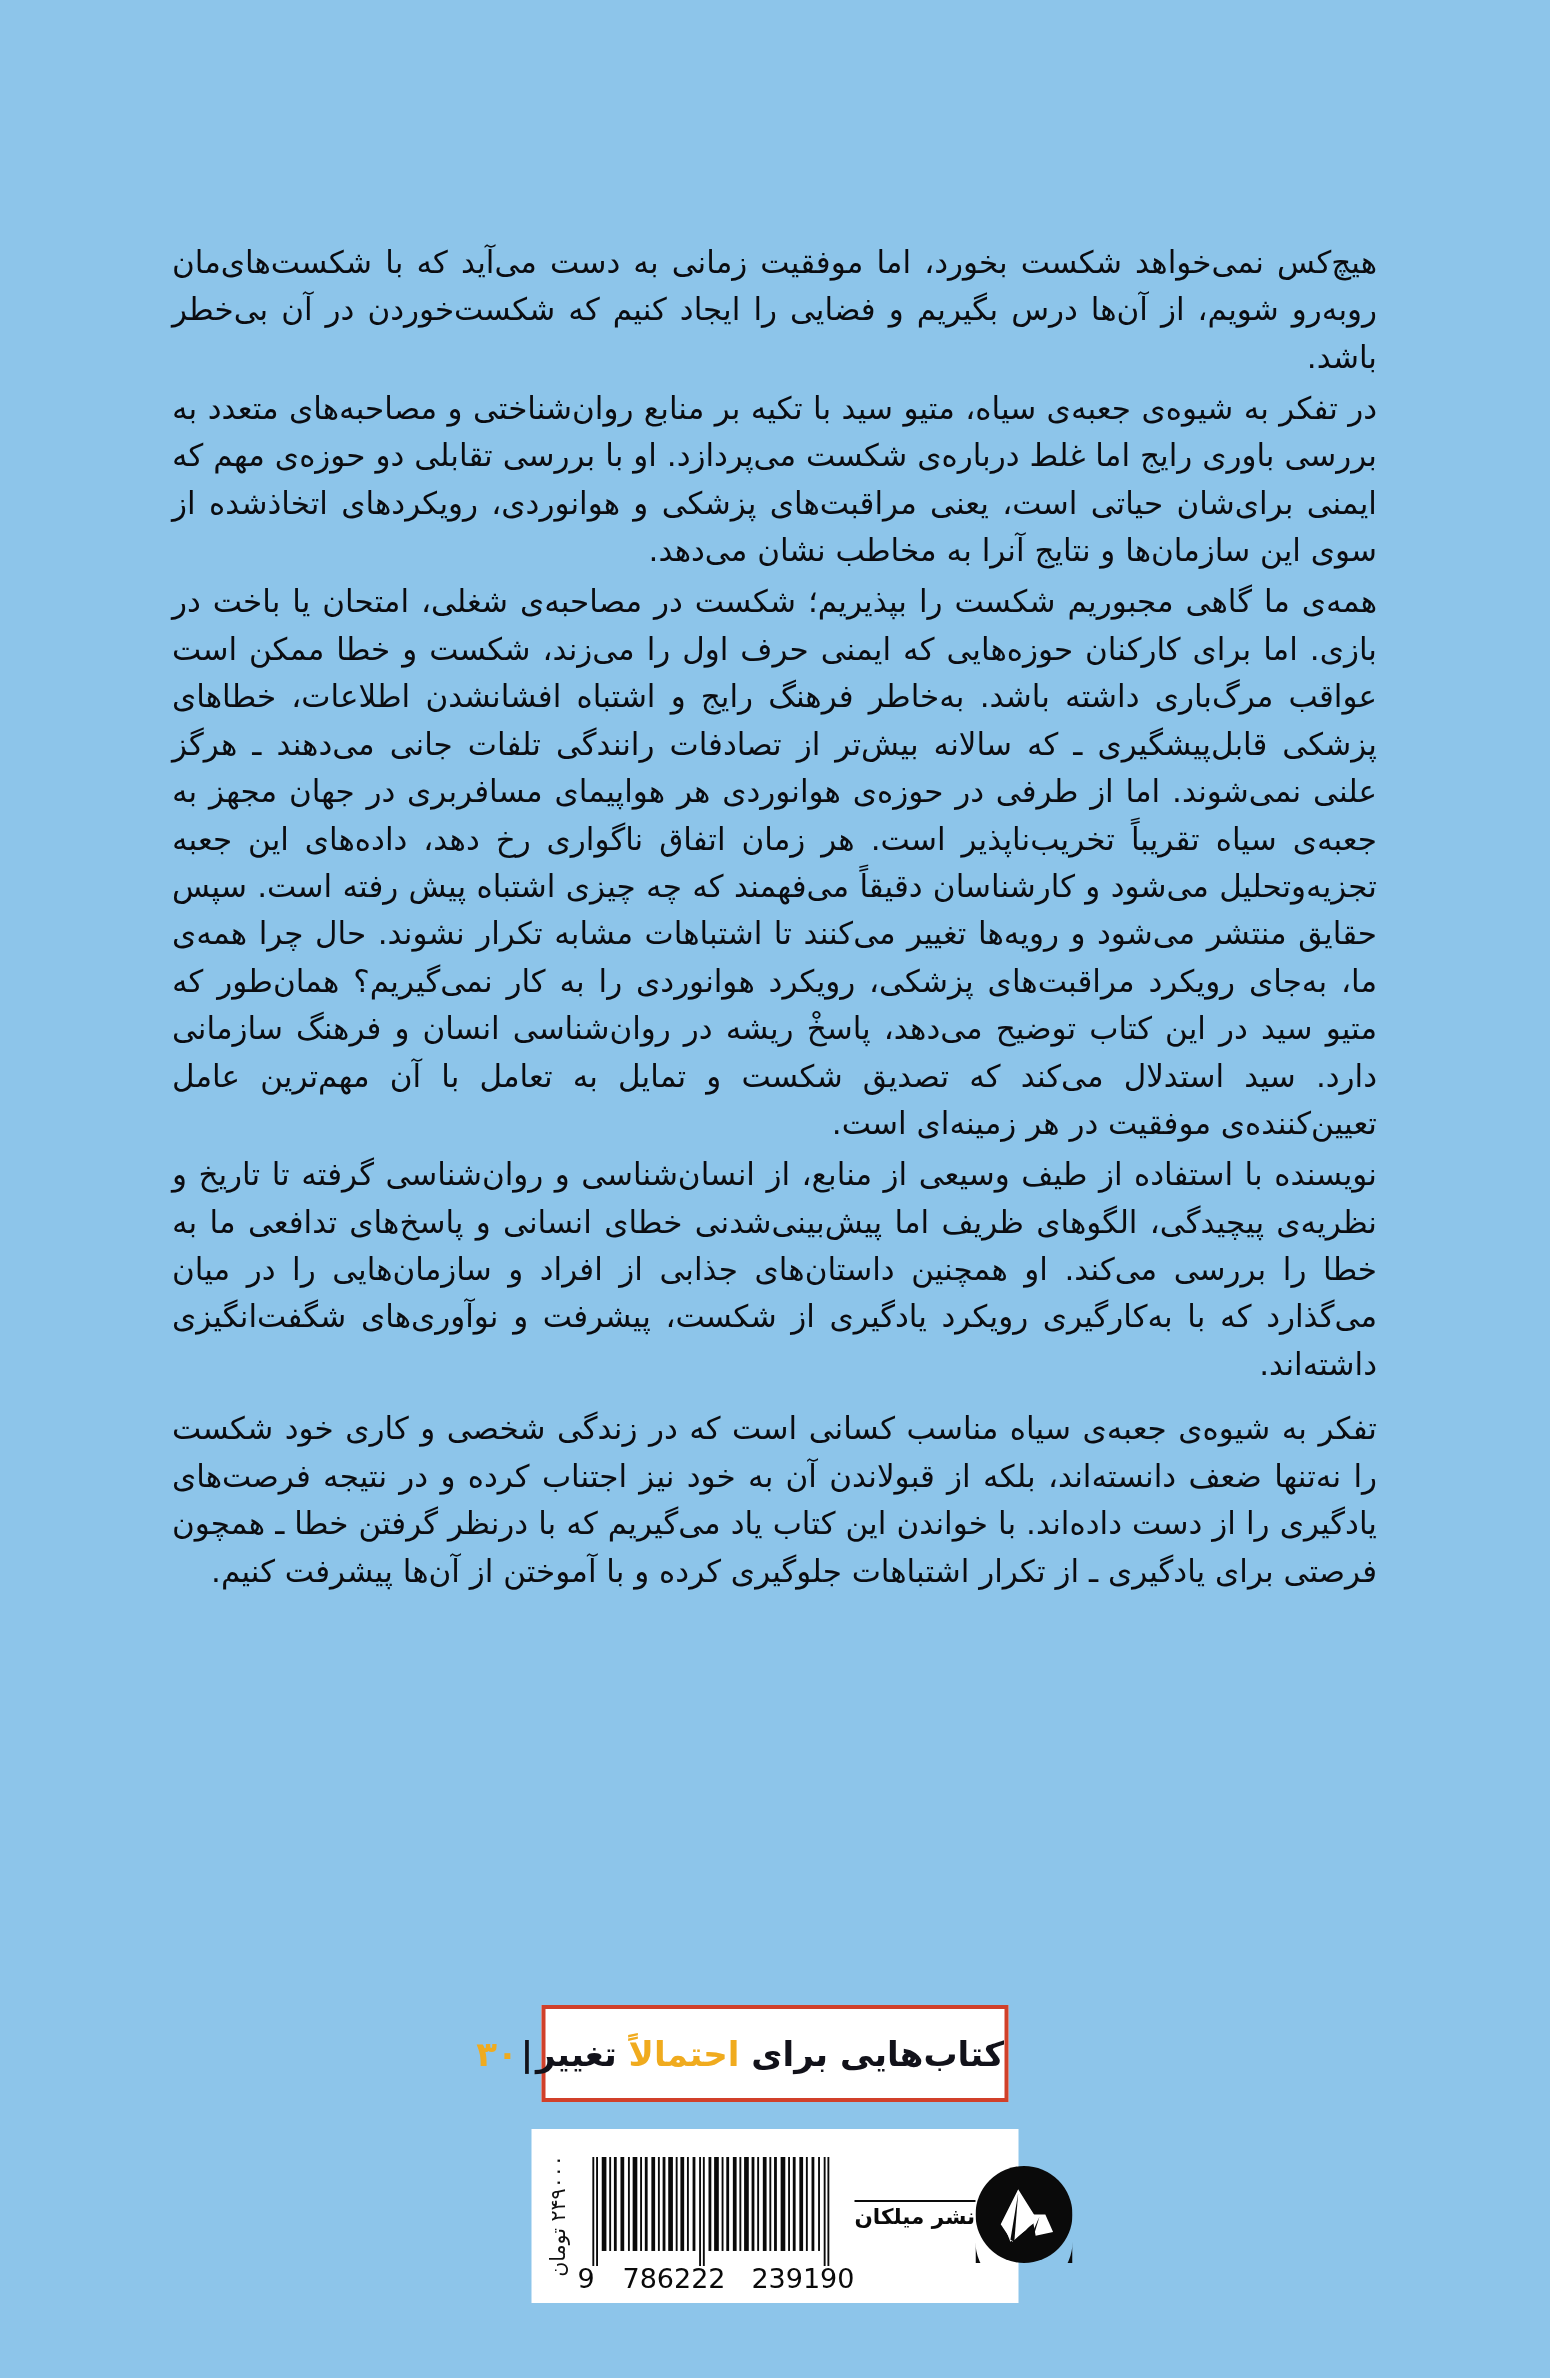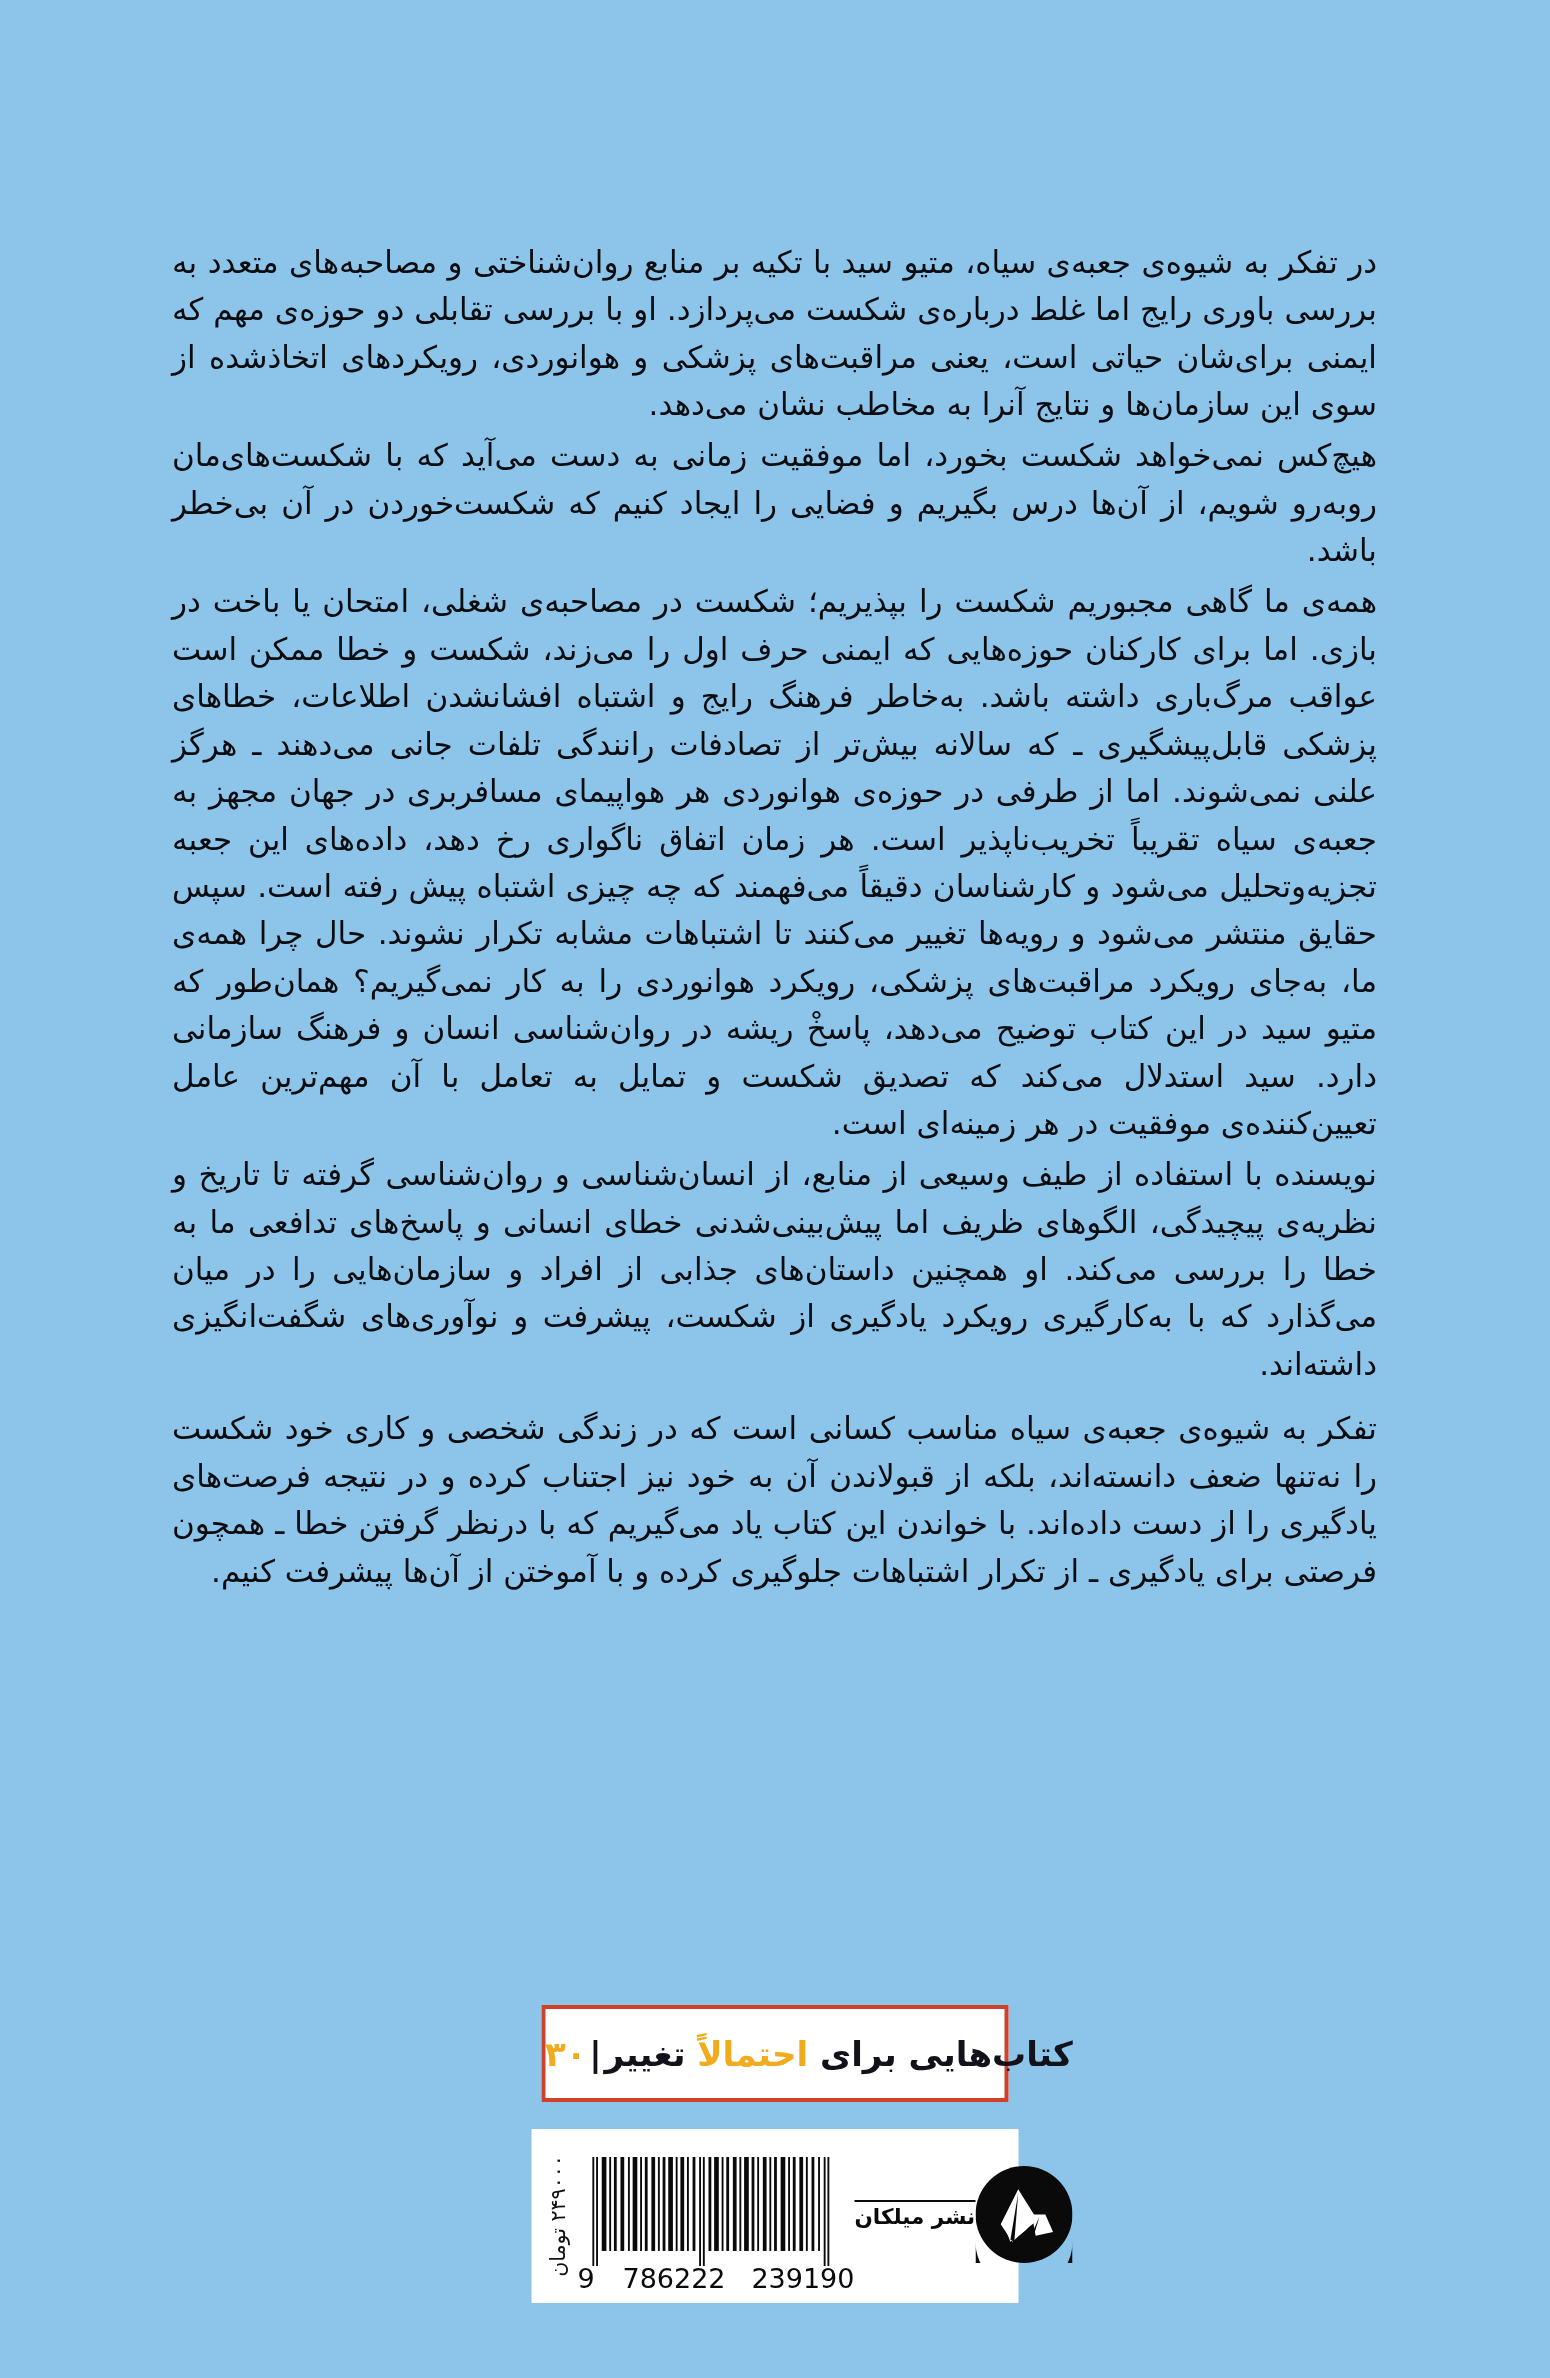--- a/index.html
+++ b/index.html
@@ -44,21 +44,21 @@
     top: 2005px;
     left: 50%;
     transform: translateX(-50%);
     width: 467px;
     height: 97px;
     background: #ffffff;
     border: 4.7px solid #d1402a;
     box-sizing: border-box;
     display: flex;
     align-items: center;
-    justify-content: flex-end;
+    justify-content: flex-start;
     direction: rtl;
   }
   .series-badge .series-text {
     font-size: 34px;
     font-weight: bold;
     color: #12121a;
     white-space: nowrap;
     letter-spacing: 0px;
     line-height: 1;
   }
@@ -153,22 +153,22 @@
     margin-top: 0.9px;
     white-space: nowrap;
   }
 </style>
 </head>
 <body>
 
 <div class="page">
 
   <div class="blurb">
+    <p>هیچ‌کس نمی‌خواهد شکست بخورد، اما موفقیت زمانی به دست می‌آید که با شکست‌های‌مان روبه‌رو شویم، از آن‌ها درس بگیریم و فضایی را ایجاد کنیم که شکست‌خوردن در آن بی‌خطر باشد.</p>
     <p>در تفکر به شیوه‌ی جعبه‌ی سیاه، متیو سید با تکیه بر منابع روان‌شناختی و مصاحبه‌های متعدد به بررسی باوری رایج اما غلط درباره‌ی شکست می‌پردازد. او با بررسی تقابلی دو حوزه‌ی مهم که ایمنی برای‌شان حیاتی است، یعنی مراقبت‌های پزشکی و هوانوردی، رویکردهای اتخاذشده از سوی این سازمان‌ها و نتایج آنرا به مخاطب نشان می‌دهد.</p>
-    <p>هیچ‌کس نمی‌خواهد شکست بخورد، اما موفقیت زمانی به دست می‌آید که با شکست‌های‌مان روبه‌رو شویم، از آن‌ها درس بگیریم و فضایی را ایجاد کنیم که شکست‌خوردن در آن بی‌خطر باشد.</p>
     <p>همه‌ی ما گاهی مجبوریم شکست را بپذیریم؛ شکست در مصاحبه‌ی شغلی، امتحان یا باخت در بازی. اما برای کارکنان حوزه‌هایی که ایمنی حرف اول را می‌زند، شکست و خطا ممکن است عواقب مرگ‌باری داشته باشد. به‌خاطر فرهنگ رایج و اشتباه افشانشدن اطلاعات، خطاهای پزشکی قابل‌پیشگیری ـ که سالانه بیش‌تر از تصادفات رانندگی تلفات جانی می‌دهند ـ هرگز علنی نمی‌شوند. اما از طرفی در حوزه‌ی هوانوردی هر هواپیمای مسافربری در جهان مجهز به جعبه‌ی سیاه تقریباً تخریب‌ناپذیر است. هر زمان اتفاق ناگواری رخ دهد، داده‌های این جعبه تجزیه‌وتحلیل می‌شود و کارشناسان دقیقاً می‌فهمند که چه چیزی اشتباه پیش رفته است. سپس حقایق منتشر می‌شود و رویه‌ها تغییر می‌کنند تا اشتباهات مشابه تکرار نشوند. حال چرا همه‌ی ما، به‌جای رویکرد مراقبت‌های پزشکی، رویکرد هوانوردی را به کار نمی‌گیریم؟ همان‌طور که متیو سید در این کتاب توضیح می‌دهد، پاسخْ ریشه در روان‌شناسی انسان و فرهنگ سازمانی دارد. سید استدلال می‌کند که تصدیق شکست و تمایل به تعامل با آن مهم‌ترین عامل تعیین‌کننده‌ی موفقیت در هر زمینه‌ای است.</p>
     <p>نویسنده با استفاده از طیف وسیعی از منابع، از انسان‌شناسی و روان‌شناسی گرفته تا تاریخ و نظریه‌ی پیچیدگی، الگوهای ظریف اما پیش‌بینی‌شدنی خطای انسانی و پاسخ‌های تدافعی ما به خطا را بررسی می‌کند. او همچنین داستان‌های جذابی از افراد و سازمان‌هایی را در میان می‌گذارد که با به‌کارگیری رویکرد یادگیری از شکست، پیشرفت و نوآوری‌های شگفت‌انگیزی داشته‌اند.</p>
     <p class="gap-before">تفکر به شیوه‌ی جعبه‌ی سیاه مناسب کسانی است که در زندگی شخصی و کاری خود شکست را نه‌تنها ضعف دانسته‌اند، بلکه از قبولاندن آن به خود نیز اجتناب کرده و در نتیجه فرصت‌های یادگیری را از دست داده‌اند. با خواندن این کتاب یاد می‌گیریم که با درنظر گرفتن خطا ـ همچون فرصتی برای یادگیری ـ از تکرار اشتباهات جلوگیری کرده و با آموختن از آن‌ها پیشرفت کنیم.</p>
   </div>
 
   <div class="series-badge">
     <div class="series-text"><span>کتاب‌هایی برای </span><span class="series-accent">احتمالاً</span><span> تغییر</span><span class="series-sep">|</span><span class="series-num">۳۰</span></div>
   </div>
 
   <div class="barcode-strip">

